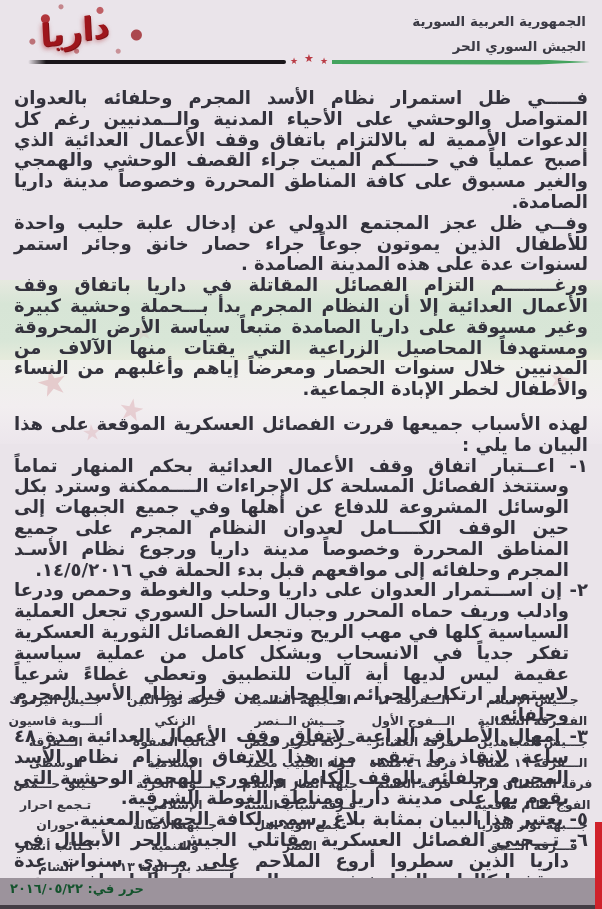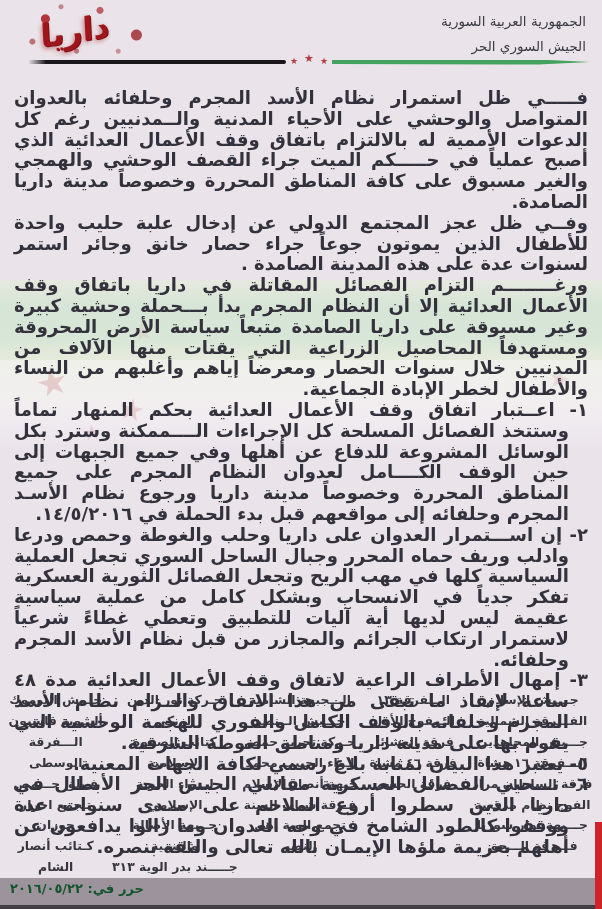--- a/index.html
+++ b/index.html
@@ -15,21 +15,21 @@
     background:linear-gradient(#eff0ea 0%, #f2eef0 55%, #ece6ec 100%); }
   .wm-star { position:absolute; color:#d8a0a6; font-weight:bold; pointer-events:none; }
   .wm-star::before { content:"★"; }
   .wm1 { left:36px; top:362px; font-size:36px; opacity:.45; transform:rotate(-14deg); }
   .wm2 { left:118px; top:392px; font-size:30px; opacity:.40; transform:rotate(10deg); }
   .wm3 { left:82px; top:420px; font-size:22px; opacity:.32; transform:rotate(-6deg); }
   .wm4 { left:548px; top:364px; font-size:26px; opacity:.28; transform:rotate(12deg); }
   .wm5 { left:132px; top:318px; font-size:24px; opacity:.20; transform:rotate(-10deg); }
 
   .header { position:absolute; top:9px; right:16px; text-align:right;
-    color:#3c3b45; font-weight:normal; font-size:13.5px; line-height:25px; direction:rtl; }
+    color:#3c3b45; font-weight:bold; font-size:13.5px; line-height:25px; direction:rtl; }
 
   
   .logo { position:absolute; left:22px; top:2px; width:130px; height:60px; }
   .logo-text { position:absolute; left:18px; top:10px; display:inline-block;
     font-size:32px; font-weight:bold; color:#9e161c; transform:rotate(-9deg) skewX(-6deg);
     text-shadow:1px 1px 0 #7c1014, -1px 2px 5px rgba(160,20,25,.55); }
   .logo-splat { position:absolute; inset:0; pointer-events:none; background:
     radial-gradient(circle at 18% 28%, rgba(168,24,30,.85) 0 4px, transparent 5px),
     radial-gradient(circle at 60% 14%, rgba(168,24,30,.65) 0 3px, transparent 4px),
     radial-gradient(circle at 88% 55%, rgba(150,20,26,.75) 0 5px, transparent 6px),
@@ -107,20 +107,21 @@
       <span class="div-star mid"></span>
       <span class="div-star"></span>
     </div>
     <div class="div-green"></div>
   </div>
 
   <div class="body-text">
     <p class="para">فـــــي ظل استمرار نظام الأسد المجرم وحلفائه بالعدوان المتواصل والوحشي على الأحياء المدنية والــمدنيين رغم كل الدعوات الأممية له بالالتزام باتفاق وقف الأعمال العدائية الذي أصبح عملياً في حـــــكم الميت جراء القصف الوحشي والهمجي والغير مسبوق على كافة المناطق المحررة وخصوصاً مدينة داريا الصامدة.</p>
     <p class="para">وفــي ظل عجز المجتمع الدولي عن إدخال علبة حليب واحدة للأطفال الذين يموتون جوعاً جراء حصار خانق وجائر استمر لسنوات عدة على هذه المدينة الصامدة .</p>
     <p class="para">ورغــــــــم التزام الفصائل المقاتلة في داريا باتفاق وقف الأعمال العدائية إلا أن النظام المجرم بدأ بـــحملة وحشية كبيرة وغير مسبوقة على داريا الصامدة متبعاً سياسة الأرض المحروقة ومستهدفاً المحاصيل الزراعية التي يقتات منها الآلاف من المدنيين خلال سنوات الحصار ومعرضاً إياهم وأغلبهم من النساء والأطفال لخطر الإبادة الجماعية.</p>
+    <p class="para list-intro">لهذه الأسباب جميعها قررت الفصائل العسكرية الموقعة على هذا البيان ما يلي :</p>
     <p class="item">١- اعــتبار اتفاق وقف الأعمال العدائية بحكم المنهار تماماً وستتخذ الفصائل المسلحة كل الإجراءات الــــممكنة وسترد بكل الوسائل المشروعة للدفاع عن أهلها وفي جميع الجبهات إلى حين الوقف الكــــامل لعدوان النظام المجرم على جميع المناطق المحررة وخصوصاً مدينة داريا ورجوع نظام الأسـد المجرم وحلفائه إلى مواقعهم قبل بدء الحملة في ١٤/٥/٢٠١٦.</p>
     <p class="item">٢- إن اســـتمرار العدوان على داريا وحلب والغوطة وحمص ودرعا وادلب وريف حماه المحرر وجبال الساحل السوري تجعل العملية السياسية كلها في مهب الريح وتجعل الفصائل الثورية العسكرية تفكر جدياً في الانسحاب وبشكل كامل من عملية سياسية عقيمة ليس لديها أية آليات للتطبيق وتعطي غطاءً شرعياً لاستمرار ارتكاب الجرائم والمجازر من قبل نظام الأسد المجرم وحلفائه.</p>
     <p class="item">٣- إمهال الأطراف الراعية لاتفاق وقف الأعمال العدائية مدة ٤٨ ساعة لإنقاذ ما تبقى من هذا الاتفاق والــزام نظام الأسد المجرم وحلفائه بالوقف الكامل والفوري للهجمة الوحشية التي يقوم بها على مدينة داريا ومناطق الغوطة الشرقية.</p>
     <p class="item">٥- يعتبر هذا البيان بمثابة بلاغ رسمي لكافة الجهات المعنية.</p>
     <p class="item">٦- تـــحيي الفصائل العسكرية مقاتلي الجيش الحر الأبطال في داريا الذين سطروا أروع الملاحم على مــدى سنوات عدة ووقفوا كالطود الشامخ في وجه العدوان وما زالوا يدافعون عن أهلهم بعزيمة ملؤها الإيمـان بالله تعالى والثقة بنصره.</p>
   </div>
 
   <div class="signatures">
       <div class="sig-col">
         <div class="sig-item">جـــيش الإسلام</div>

